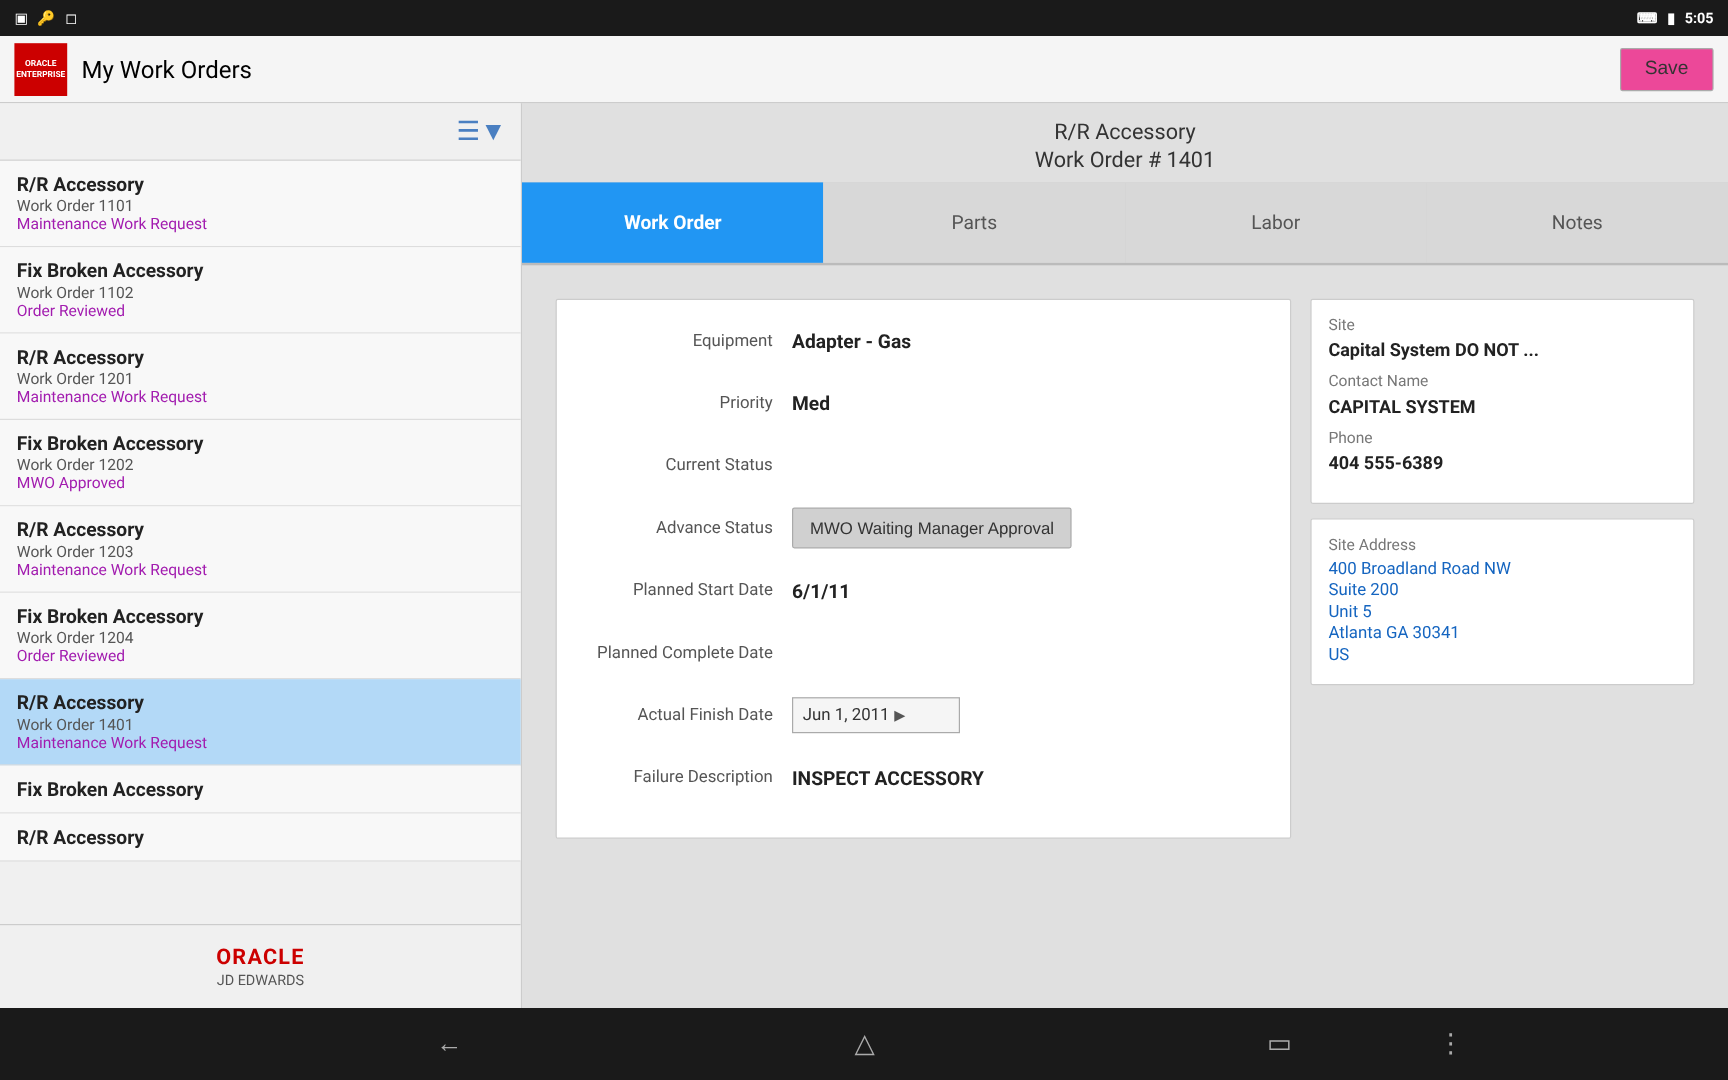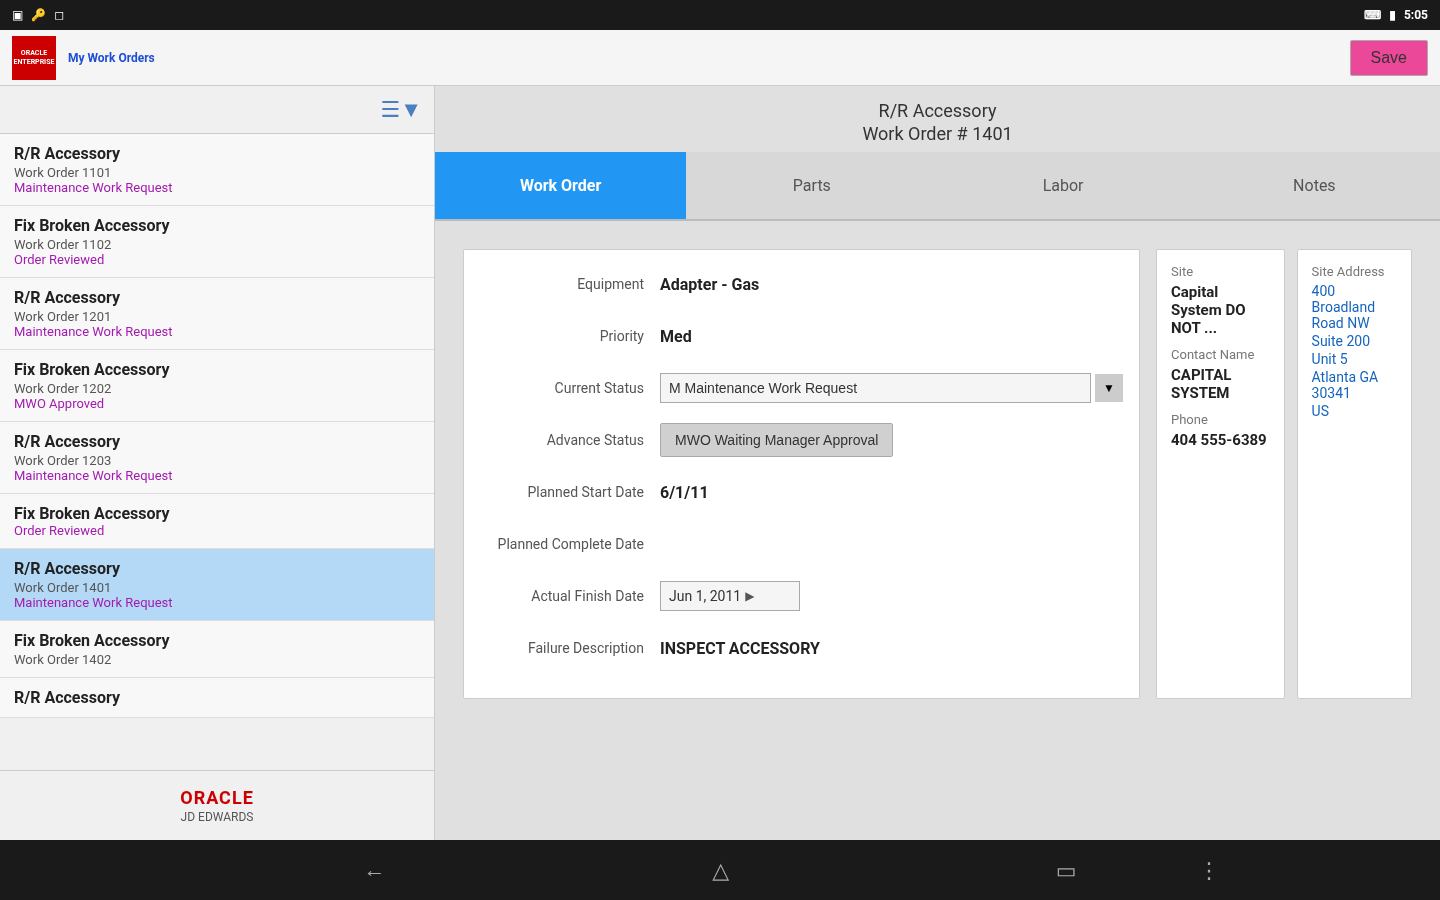--- a/index.html
+++ b/index.html
@@ -37,23 +37,23 @@
       align-items: center;
       justify-content: center;
       color: white;
       font-size: 8px;
       font-weight: bold;
       text-align: center;
       line-height: 1.2;
     }
     .app-title {
       flex: 1;
-      font-size: 12px;
-      color: #1d4ed8;
-      font-weight: bold;
+      font-size: 20px;
+      color: #000000;
+      font-weight: normal;
     }
     .save-button {
       padding: 8px 20px;
       background: #ec4899;
       border: 1px solid #aaa;
       font-size: 16px;
       color: #333;
       cursor: pointer;
       border-radius: 2px;
     }
@@ -252,24 +252,24 @@
       gap: 4px;
       min-width: 140px;
     }
     .date-icon {
       color: #555;
       font-size: 12px;
     }
 
     
     .side-info {
-      width: 256px;
+      width: 320px;
       flex-shrink: 0;
       display: flex;
-      flex-direction: row;
+      flex-direction: column;
       gap: 12px;
     }
     .info-card {
       background: white;
       border: 1px solid #ccc;
       border-radius: 2px;
       padding: 14px;
     }
     .info-card-label {
       font-size: 13px;
@@ -370,30 +370,30 @@
     <div class="sidebar-item-subtitle">Work Order 1202</div>
     <div class="sidebar-item-status">MWO Approved</div>
   </div>
         <div class="sidebar-item">
     <div class="sidebar-item-title">R/R Accessory</div>
     <div class="sidebar-item-subtitle">Work Order 1203</div>
     <div class="sidebar-item-status">Maintenance Work Request</div>
   </div>
         <div class="sidebar-item">
     <div class="sidebar-item-title">Fix Broken Accessory</div>
+    <div class="sidebar-item-subtitle">Work Order 1204</div>
     <div class="sidebar-item-status">Order Reviewed</div>
   </div>
         <div class="sidebar-item active">
     <div class="sidebar-item-title">R/R Accessory</div>
     <div class="sidebar-item-subtitle">Work Order 1401</div>
     <div class="sidebar-item-status">Maintenance Work Request</div>
   </div>
         <div class="sidebar-item">
     <div class="sidebar-item-title">Fix Broken Accessory</div>
-    <div class="sidebar-item-subtitle">Work Order 1402</div>
 
   </div>
         <div class="sidebar-item">
     <div class="sidebar-item-title">R/R Accessory</div>
 
   </div>
       </div>
     <div class="sidebar-footer">
       <span class="oracle-logo">ORACLE</span>
       <span class="jde-label">JD EDWARDS</span>
@@ -418,24 +418,20 @@
           <div class="form-row">
     <div class="form-label">Equipment</div>
     <span class="form-value">Adapter - Gas</span>
   </div>
           <div class="form-row">
     <div class="form-label">Priority</div>
     <span class="form-value">Med</span>
   </div>
           <div class="form-row">
     <div class="form-label">Current Status</div>
-    <div class="form-input">
-      <input class="input-box" value="M Maintenance Work Request" readonly="" style="">
-      <div class="dropdown-arrow">▼</div>
-    </div>
   </div>
           <div class="form-row">
     <div class="form-label">Advance Status</div>
     <button class="advance-btn">MWO Waiting Manager Approval</button>
   </div>
           <div class="form-row">
     <div class="form-label">Planned Start Date</div>
     <span class="form-value">6/1/11</span>
   </div>
           <div class="form-row">

